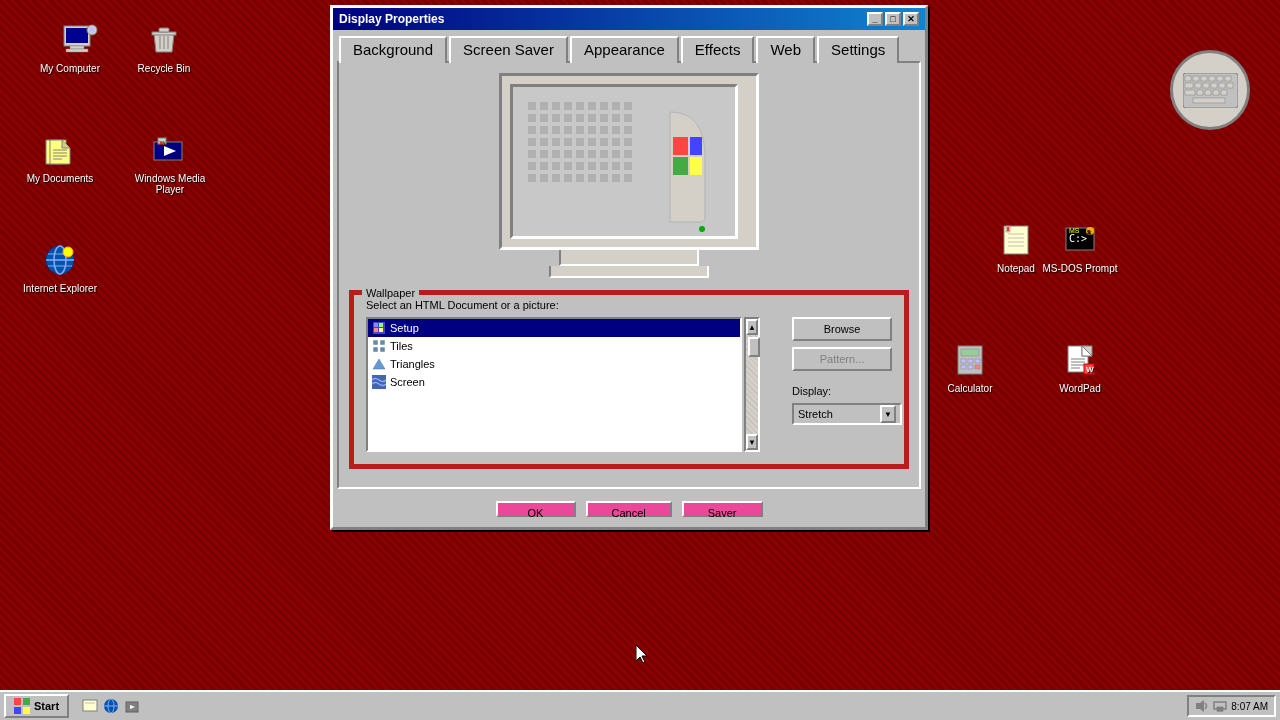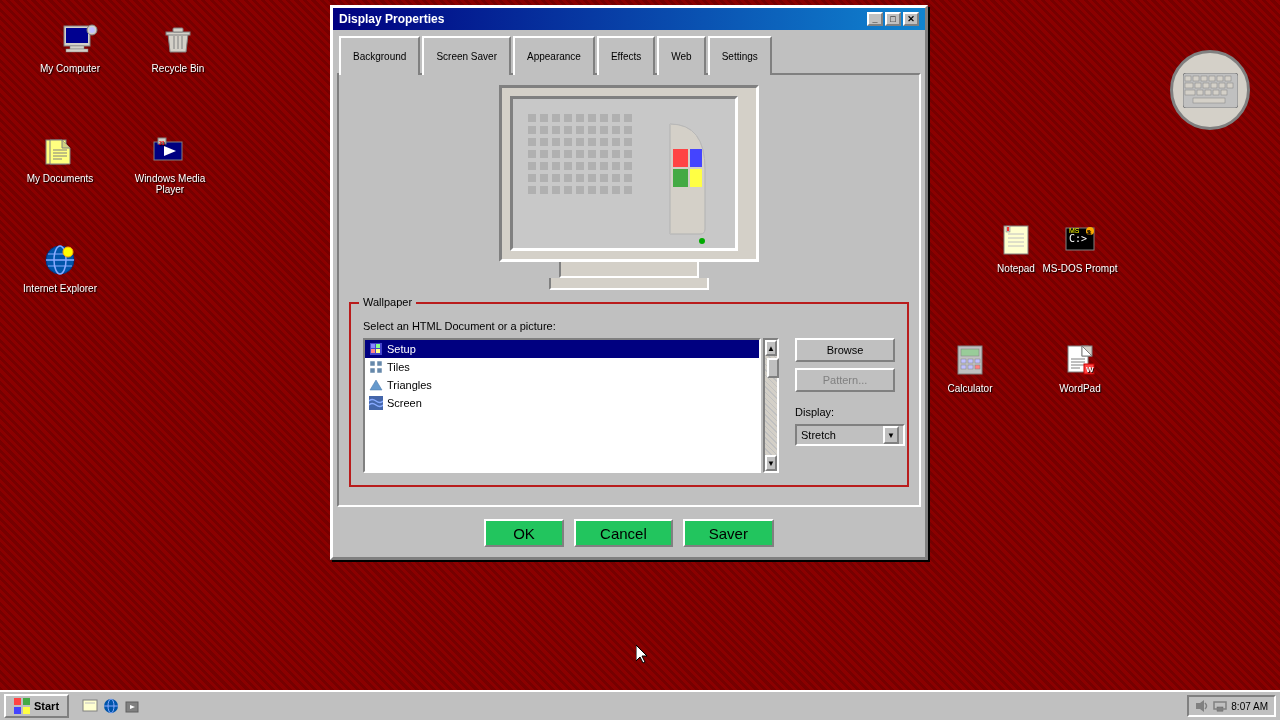--- a/index.html
+++ b/index.html
@@ -137,27 +137,27 @@
       cursor: pointer;
     }
 
     
     .tabs {
       display: flex;
       margin: 4px 6px 0 6px;
       gap: 2px;
     }
     .tab {
-      padding: 13px 12px;
+      padding: 3px 12px;
       background: #c0c0c0;
       border: 2px solid;
       border-color: #ffffff #808080 #808080 #ffffff;
       border-bottom: none;
       cursor: pointer;
-      font-size: 10px;
+      font-size: 15px;
       position: relative;
       top: 2px;
     }
     .tab.active {
       background: #c0c0c0;
       border-color: #ffffff #808080 transparent #ffffff;
       font-weight: normal;
       z-index: 1;
       padding-bottom: 5px;
     }
@@ -222,40 +222,40 @@
       height: 6px;
       background: #00aa00;
       border-radius: 50%;
       position: absolute;
       bottom: 4px;
       right: 30px;
     }
 
     
     .wallpaper-group {
-      border: 2px solid #b91c1c;
-      padding: 16px 12px 12px;
+      border: 5px solid #b91c1c;
+      padding: 4px 12px 12px;
       position: relative;
       margin-bottom: 8px;
     }
     .wallpaper-label {
       position: absolute;
       top: -8px;
       left: 8px;
       background: #c0c0c0;
       padding: 0 4px;
       font-size: 11px;
     }
     .select-label {
       margin-bottom: 6px;
       font-size: 11px;
     }
     .list-area {
       display: flex;
-      gap: 8px;
+      gap: 24px;
       align-items: flex-start;
     }
     .listbox-container {
       flex: 1;
       position: relative;
     }
     .listbox {
       width: 100%;
       height: 135px;
       background: white;
@@ -336,28 +336,28 @@
     }
 
     
     .dialog-buttons {
       display: flex;
       justify-content: center;
       gap: 10px;
       padding: 6px 10px 10px;
     }
     .dialog-btn {
-      background: #22c55e;
+      background: #ec4899;
       border: 2px solid;
       border-color: #ffffff #808080 #808080 #ffffff;
       padding: 4px 24px;
-      font-size: 15px;
+      font-size: 11px;
       cursor: pointer;
       min-width: 80px;
-      height: 28px;
+      height: 16px;
     }
   </style>
 </head>
 <body>
 
 <div class="desktop">
 
   <div class="icon" style="top:20px; left:20px;align-items:flex-end;">
     <div class="icon-img">
       <svg width="36" height="36" viewBox="0 0 36 36">
@@ -365,21 +365,21 @@
         <rect x="4" y="6" width="22" height="15" fill="#000090"></rect>
         <rect x="8" y="24" width="14" height="3" fill="#d4d0c8" stroke="#808080" stroke-width="0.5"></rect>
         <rect x="4" y="27" width="22" height="3" fill="#d4d0c8" stroke="#808080" stroke-width="0.5"></rect>
         <circle cx="30" cy="8" r="5" fill="#d4d0c8" stroke="#808080" stroke-width="1"></circle>
         <circle cx="30" cy="8" r="3" fill="#c0c0ff"></circle>
       </svg>
     </div>
     <span>My Computer</span>
   </div>
 
-  <div class="icon" style="top:20px; left:138px;">
+  <div class="icon" style="top:20px; left:124px;">
     <div class="icon-img">
       <svg width="36" height="36" viewBox="0 0 36 36">
         <path d="M8 12 L10 30 L26 30 L28 12 Z" fill="#d4d0c8" stroke="#808080" stroke-width="1"></path>
         <rect x="6" y="10" width="24" height="3" fill="#d4d0c8" stroke="#808080" stroke-width="1"></rect>
         <rect x="13" y="6" width="10" height="4" rx="1" fill="#d4d0c8" stroke="#808080" stroke-width="1"></rect>
         <line x1="14" y1="14" x2="14" y2="27" stroke="#808080" stroke-width="1"></line>
         <line x1="18" y1="14" x2="18" y2="27" stroke="#808080" stroke-width="1"></line>
         <line x1="22" y1="14" x2="22" y2="27" stroke="#808080" stroke-width="1"></line>
       </svg>
     </div>

